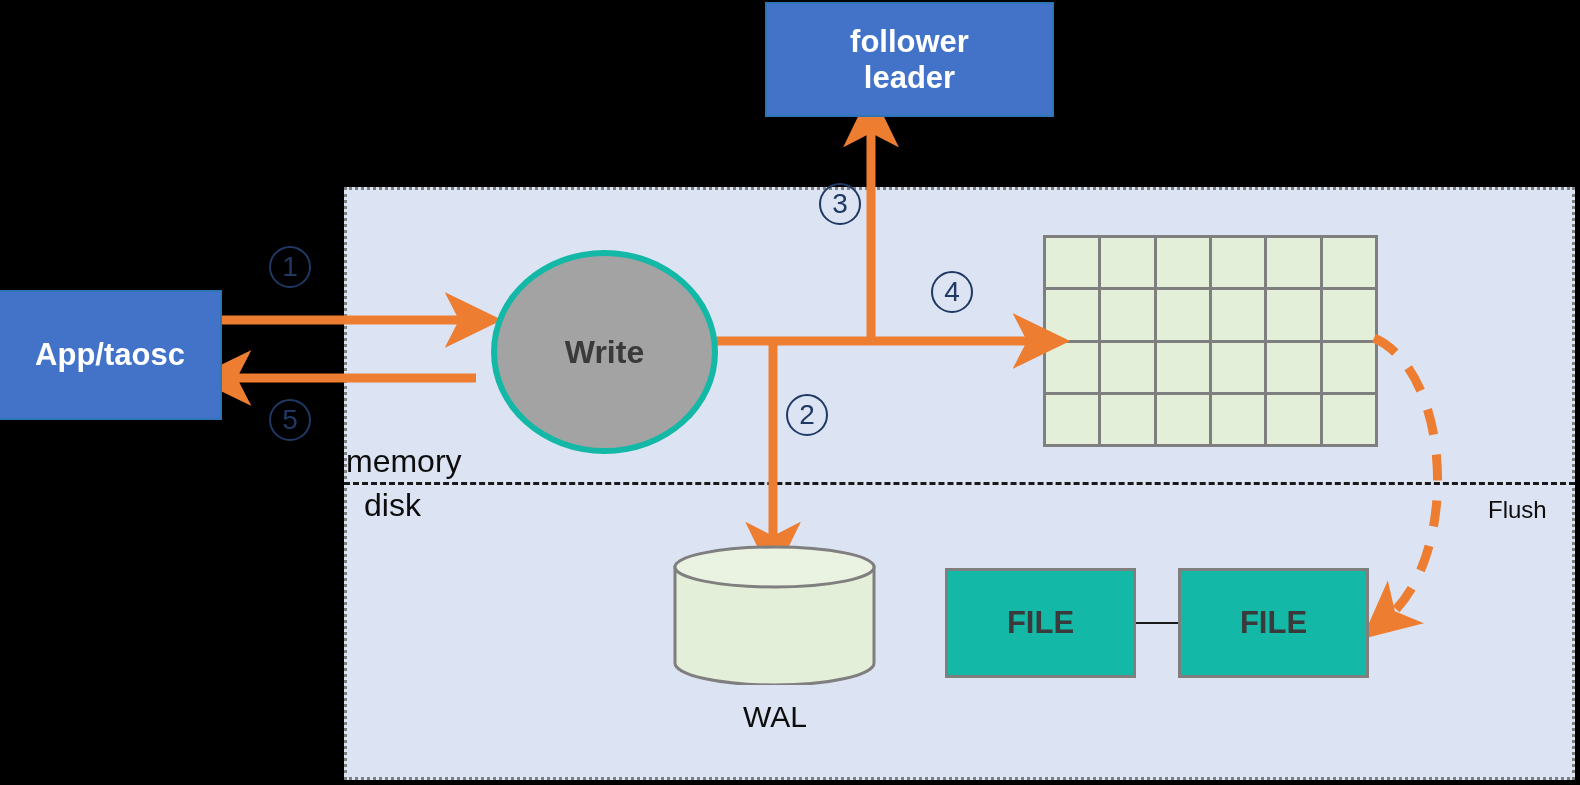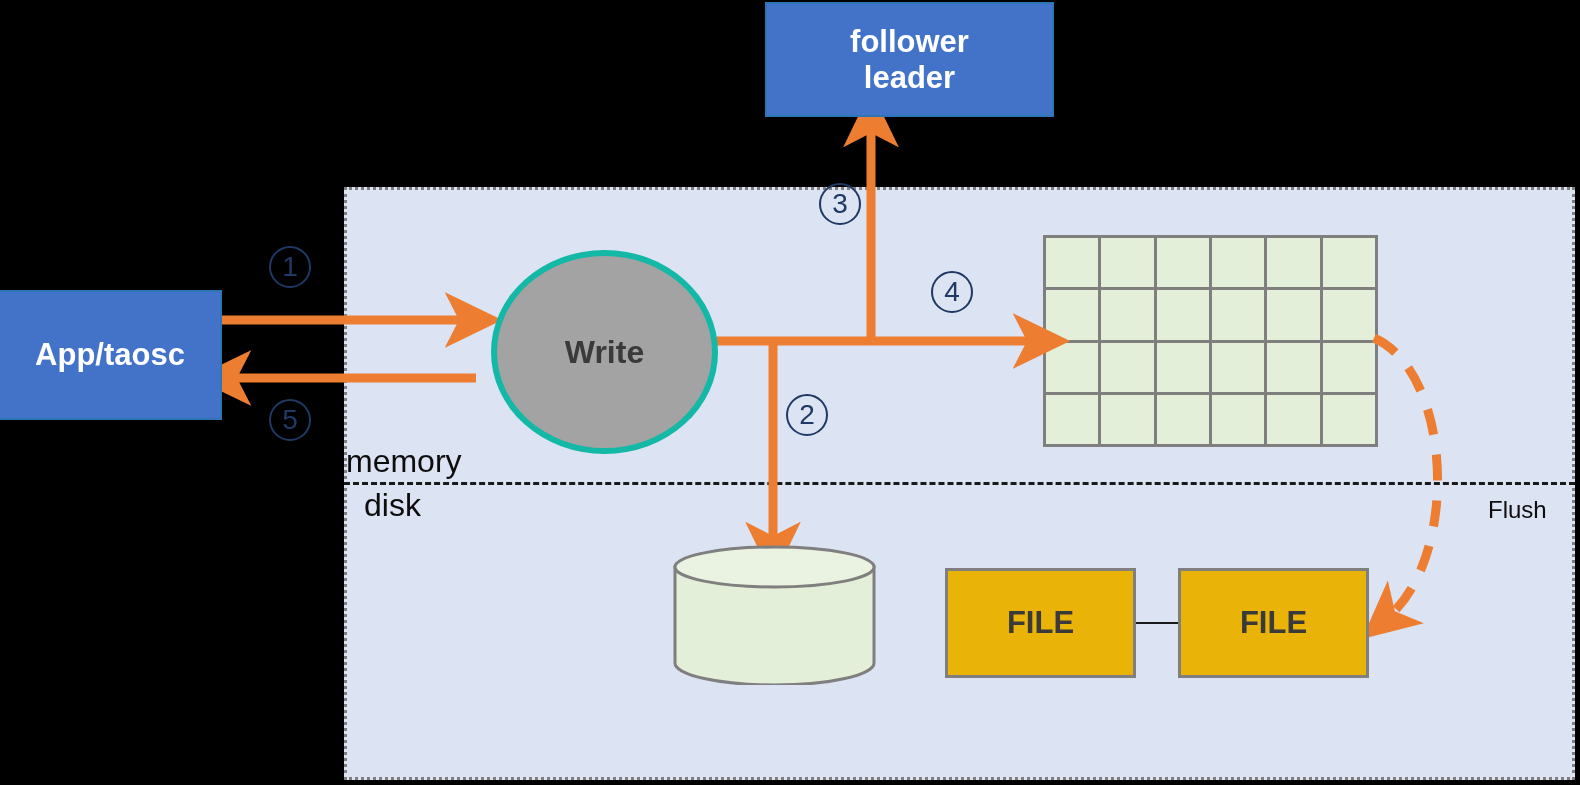--- a/index.html
+++ b/index.html
@@ -65,21 +65,21 @@
   
   #wal-cyl{left:673px;top:545px;width:203px;height:140px;}
   #wal-label{
     left:640px;top:700px;width:270px;
     text-align:center;color:#0D0D0D;font-size:30px;
   }
 
   
   .file-box{
     top:568px;width:191px;height:110px;
-    background:#eab308;border:3px solid #7F7F7F;
+    background:#14b8a6;border:3px solid #7F7F7F;
     box-sizing:border-box;
     display:flex;align-items:center;justify-content:center;
     color:#3A3A3A;font-weight:bold;font-size:31px;
   }
   #file-1{left:945px;}
   #file-2{left:1178px;}
   #file-link{left:1136px;top:622px;width:42px;height:2px;background:#1A1A1A;}
 
   
   #memory-label{left:346px;top:443px;font-size:32px;color:#0D0D0D;}
@@ -163,20 +163,21 @@
 
     <path d="M1374,338 C1452,372 1460,556 1388,617" fill="none" stroke="#ED7D31" stroke-width="9" stroke-dasharray="26,20" stroke-linecap="butt" marker-end="url(#ah)"></path>
   </svg>
 
   <div id="wal-cyl" class="abs">
     <svg width="203" height="140" viewBox="0 0 203 140" xmlns="http://www.w3.org/2000/svg">
       <path d="M2,22 L2,118 A99.5,22 0 0 0 201,118 L201,22 Z" fill="#E3EFD8" stroke="#7F7F7F" stroke-width="3"></path>
       <ellipse cx="101.5" cy="22" rx="99.5" ry="20" fill="#EAF3E2" stroke="#7F7F7F" stroke-width="3"></ellipse>
     </svg>
   </div>
+  <div id="wal-label" class="abs">WAL</div>
 
   <div id="file-1" class="file-box abs">FILE</div>
   <div id="file-link" class="abs"></div>
   <div id="file-2" class="file-box abs">FILE</div>
 
   <div id="write-circle" class="abs">Write</div>
 
   <div id="follower-vnode" class="blue-box abs">
     <span>
       <span>follower</span><br>

